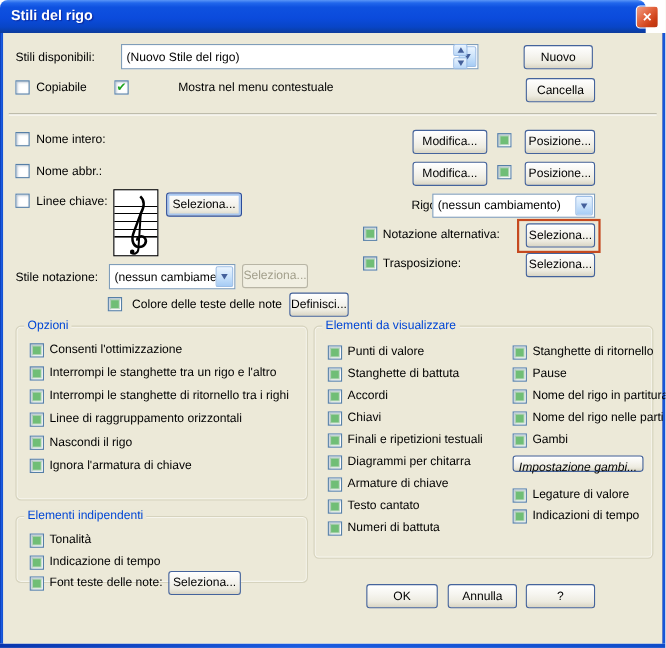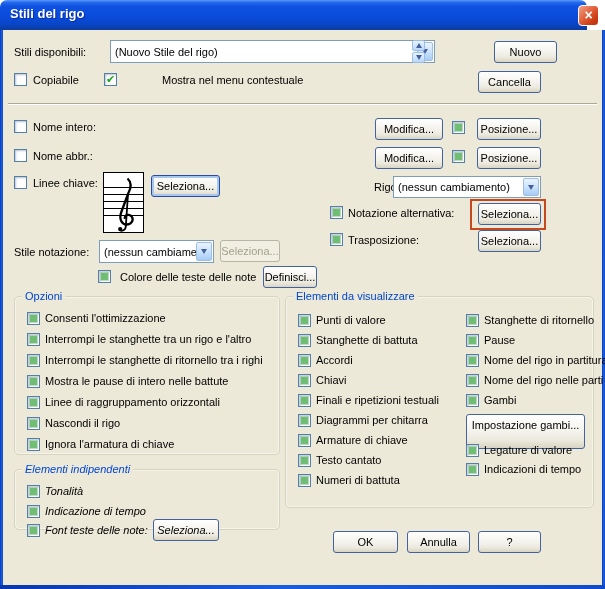--- a/index.html
+++ b/index.html
@@ -71,21 +71,21 @@
       </span>
   </div>
   <div class="spinner" style="left:412px;top:40px;">
     <div class="spin-btn">
         <span class="uar"></span>
       </div>
     <div class="spin-btn">
         <span class="dar"></span>
       </div>
   </div>
-  <div class="btn" style="left:494px;top:41px;width:63px;">Nuovo</div>
+  <div class="btn" style="left:476px;top:41px;width:63px;">Nuovo</div>
   <div class="btn" style="left:478px;top:71px;width:63px;">Cancella</div>
 
   <span class="cb" style="left:14px;top:73px;"></span>
   <span class="lbl" style="left:33px;top:74px;">Copiabile</span>
   <span class="cb" style="left:104px;top:73px;">
     <span class="chk">✔</span>
   </span>
   <span class="lbl" style="left:122px;top:74px;padding-left:40px;">Mostra nel menu contestuale</span>
 
   <div class="divider" style="left:8px;top:103px;width:589px;"></div>
@@ -172,26 +172,20 @@
           <span class="ilbl">Interrompi le stanghette tra un rigo e l'altro</span>
         </div>
 
         <div class="crow">
           <span class="rcb">
             <span class="gsq"></span>
           </span>
           <span class="ilbl">Interrompi le stanghette di ritornello tra i righi</span>
         </div>
 
-        <div class="crow">
-          <span class="rcb">
-            <span class="gsq"></span>
-          </span>
-          <span class="ilbl">Mostra le pause di intero nelle battute</span>
-        </div>
 
         <div class="crow">
           <span class="rcb">
             <span class="gsq"></span>
           </span>
           <span class="ilbl">Linee di raggruppamento orizzontali</span>
         </div>
 
         <div class="crow">
           <span class="rcb">
@@ -306,40 +300,40 @@
           <span class="ilbl">Nome del rigo nelle parti</span>
         </div>
 
         <div class="crow">
           <span class="rcb">
             <span class="gsq"></span>
           </span>
           <span class="ilbl">Gambi</span>
         </div>
       </div>
-    <div class="btn" style="left:180px;top:117px;width:119px;height:35px;line-height:21px;">Impostazione gambi...</div>
+    <div class="btn" style="left:180px;top:117px;width:119px;height:15px;line-height:21px;font-style:italic;">Impostazione gambi...</div>
     <div class="list" style="left:180px;top:146px;gap:5px;">
 
         <div class="crow">
           <span class="rcb">
             <span class="gsq"></span>
           </span>
           <span class="ilbl">Legature di valore</span>
         </div>
 
         <div class="crow">
           <span class="rcb">
             <span class="gsq"></span>
           </span>
           <span class="ilbl">Indicazioni di tempo</span>
         </div>
       </div>
   </div>
 
-  <div class="group" style="left:14px;top:469px;width:266px;height:61px;font-style:italic;">
+  <div class="group" style="left:14px;top:469px;width:266px;height:61px;">
     <span class="group-title">Elementi indipendenti</span>
     <div class="list" style="left:12px;top:14px;gap:6px;">
 
         <div class="crow">
           <span class="rcb">
             <span class="gsq"></span>
           </span>
           <span class="ilbl">Tonalità</span>
         </div>
 

